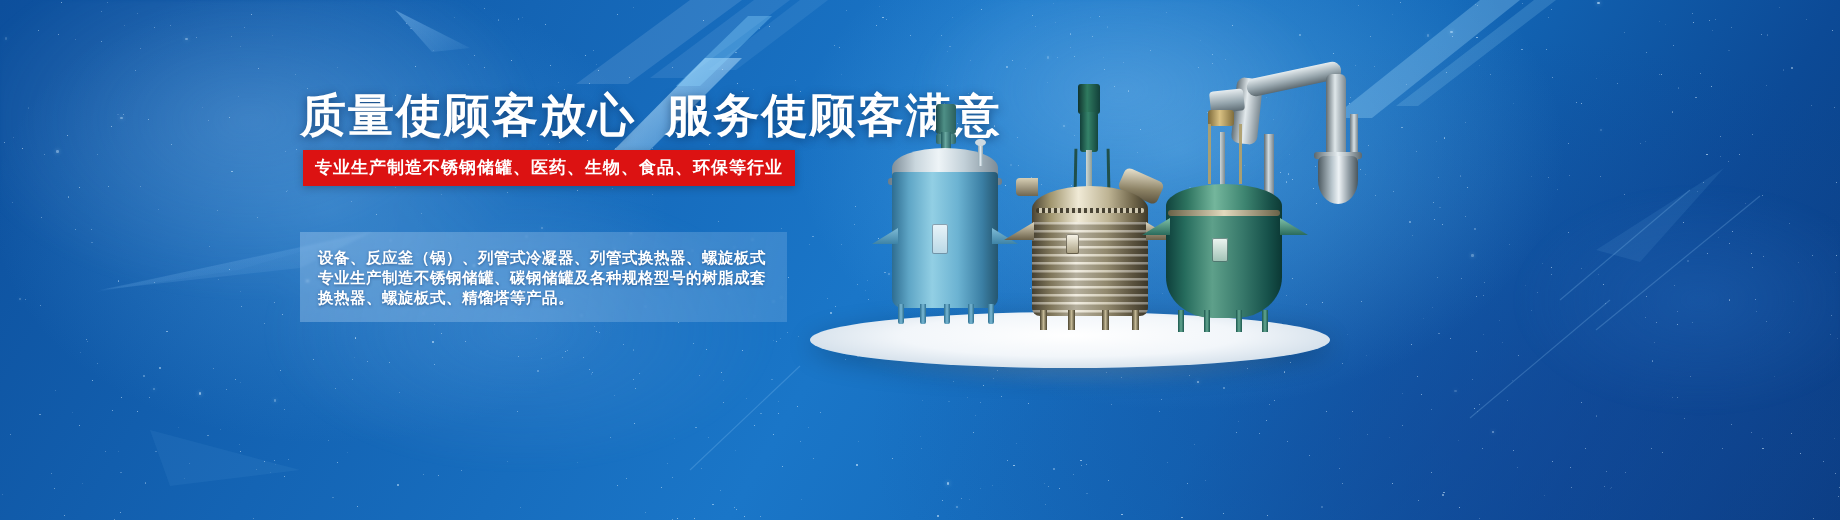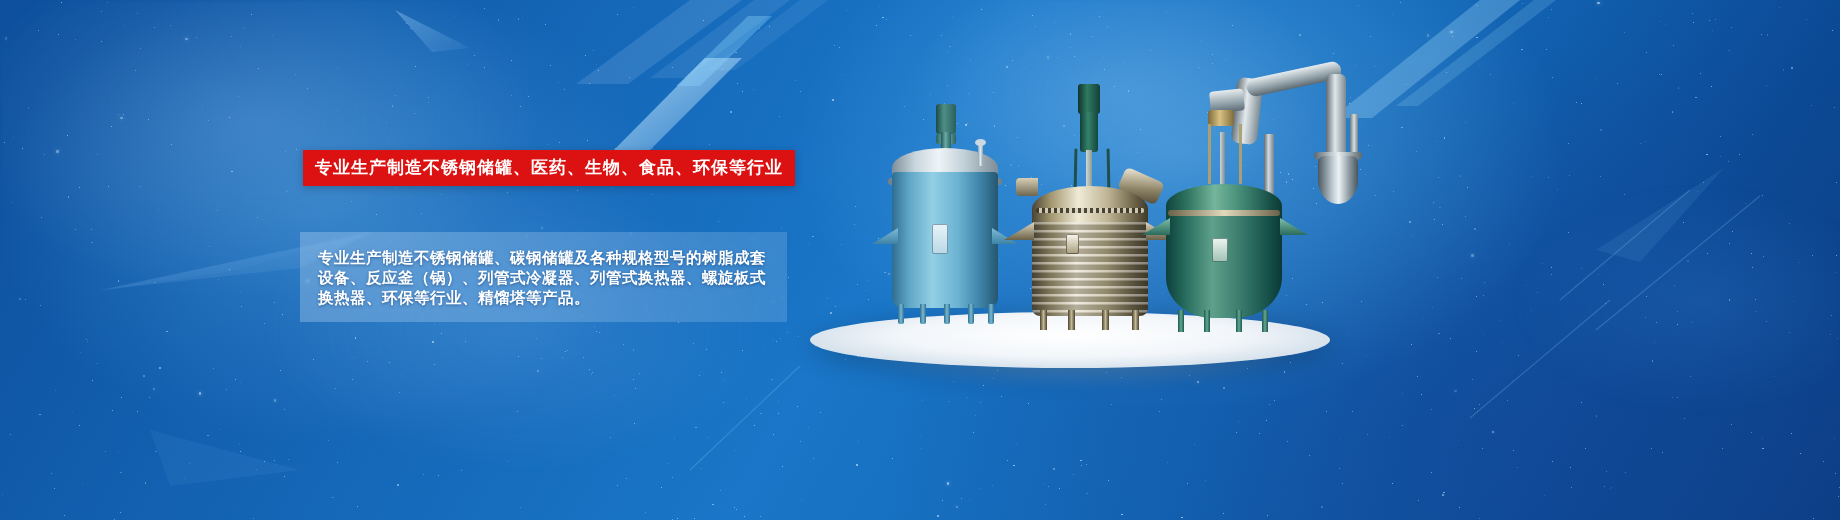--- a/index.html
+++ b/index.html
@@ -1083,28 +1083,29 @@
         <path d="M1470,418 L1610,300"></path>
         <path d="M690,470 L800,366"></path>
       </g>
       <polygon points="1596,250 1724,168 1640,262" fill="#7cc2f2" opacity=".10"></polygon>
       <polygon points="150,430 300,470 170,486" fill="#7cc2f2" opacity=".08"></polygon>
 
       <rect x="0" y="0" width="1840" height="520" fill="none"></rect>
     </svg>
   </div>
 
+  <div class="headline">质量使顾客放心  服务使顾客满意</div>
 
   <div class="redbar">专业生产制造不锈钢储罐、医药、生物、食品、环保等行业</div>
 
   <div class="descbox"></div>
   <div class="desc">
+    <span>设备、反应釜（锅）、列管式冷凝器、列管式换热器、螺旋板式</span>
     <span>专业生产制造不锈钢储罐、碳钢储罐及各种规格型号的树脂成套</span>
-    <span>设备、反应釜（锅）、列管式冷凝器、列管式换热器、螺旋板式</span>
-    <span>换热器、环保等行业、精馏塔等产品。</span>
+    <span>换热器、螺旋板式、精馏塔等产品。</span>
   </div>
 
   <div class="reflect"></div>
   <div class="platform"></div>
 
   <div class="vessel cond">
     <div class="riser"></div>
     <div class="elbow"></div>
     <div class="tube"></div>
     <div class="tube2"></div>

